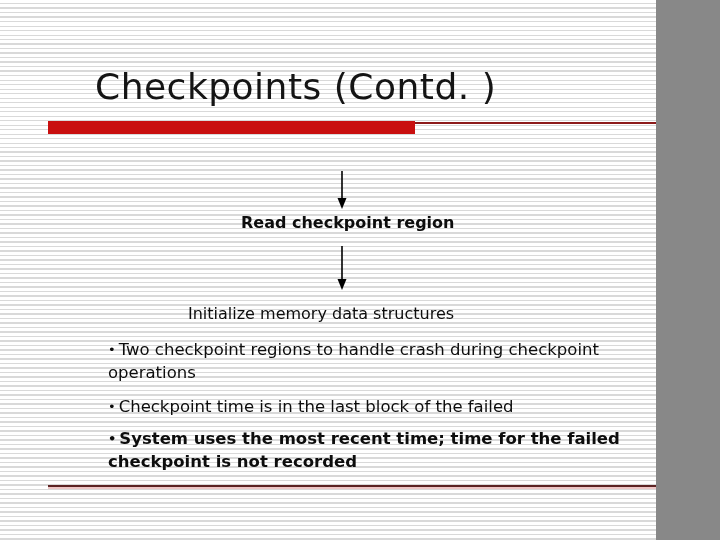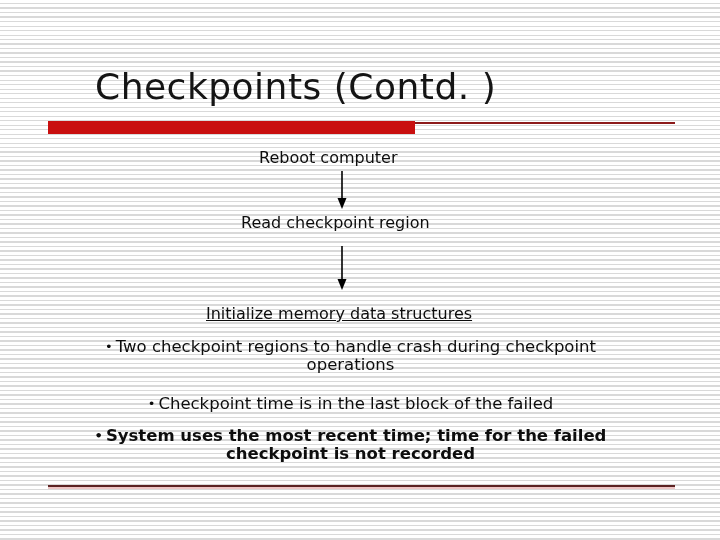--- a/index.html
+++ b/index.html
@@ -3,21 +3,21 @@
 <meta charset="utf-8">
 <style>
   html, body {
     margin: 0;
     padding: 0;
     background: #888;
     font-family: "DejaVu Sans", "Liberation Sans", sans-serif;
   }
   .slide {
     position: relative;
-    width: 720px;
+    width: 656px;
     height: 540px;
     overflow: hidden;
     background-color: #ffffff;
     
     background-image: repeating-linear-gradient(
       to bottom,
       #ffffff 0px, #ffffff 3px,
       #d9d9d9 3px, #d9d9d9 4.5px
     );
   }
@@ -45,40 +45,39 @@
     height: 2px;
     background: #8c1a1a;
   }
 
   .flow-label {
     font-size: 16px;
     color: #0d0d0d;
     white-space: nowrap;
   }
   .flow-step-1 { left: 259px; top: 148px; }
-  .flow-step-2 { left: 241px; top: 213px; }
-  .flow-step-3 { left: 206px; top: 304px; text-decoration: underline; }
+  .flow-step-2 { left: 241px; top: 213px; font-weight: bold; }
+  .flow-step-3 { left: 188px; top: 304px; }
 
   .down-arrow { display: block; }
   .arrow-1 { left: 335px; top: 171px; }
   .arrow-2 { left: 335px; top: 246px; }
 
   .bullet-list {
     left: 93px;
     top: 336px;
     width: 515px;
     color: #0d0d0d;
   }
   .bullet-item {
     position: absolute;
-    left: 0;
+    left: 15px;
     width: 515px;
     font-size: 16.5px;
-    line-height: 18px;
-    text-align: center;
+    line-height: 23px;
   }
   .bullet-item-1 { top: 2px; }
   .bullet-item-2 { top: 59px; }
   .bullet-item-3 { top: 91px; font-weight: bold; }
   .bullet-glyph {
     font-size: 13px;
     padding-right: 3px;
     vertical-align: 1px;
   }
 
@@ -99,21 +98,20 @@
 </style>
 </head>
 <body>
 
 <div class="slide">
 
   <div class="abs slide-title">Checkpoints (Contd. )</div>
   <div class="abs title-underline-bar"></div>
   <div class="abs title-underline-rule"></div>
 
-  <div class="abs flow-label flow-step-1">Reboot computer</div>
 
   <svg class="abs down-arrow arrow-1" width="14" height="38" viewBox="0 0 14 38">
     <line x1="7" y1="0" x2="7" y2="29" stroke="#000000" stroke-width="1.6"></line>
     <polygon points="2.5,27 11.5,27 7,38" fill="#000000"></polygon>
   </svg>
 
   <div class="abs flow-label flow-step-2">Read checkpoint region</div>
 
   <svg class="abs down-arrow arrow-2" width="14" height="44" viewBox="0 0 14 44">
     <line x1="7" y1="0" x2="7" y2="35" stroke="#000000" stroke-width="1.6"></line>

